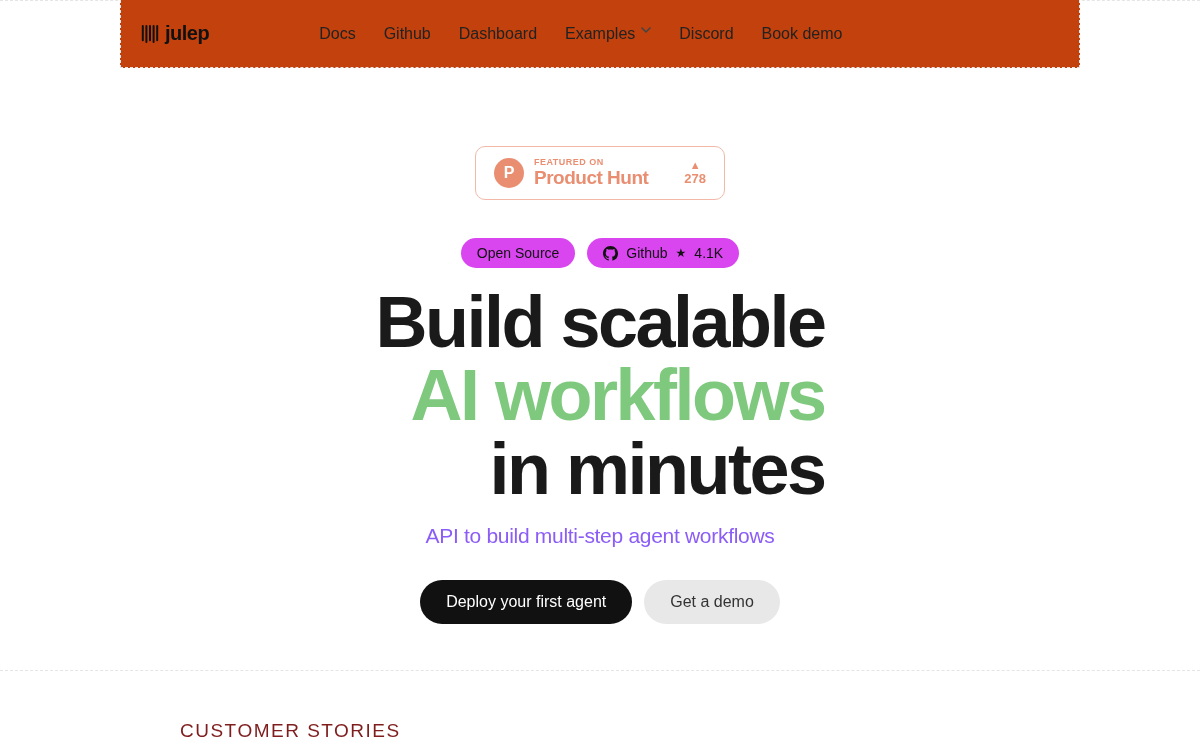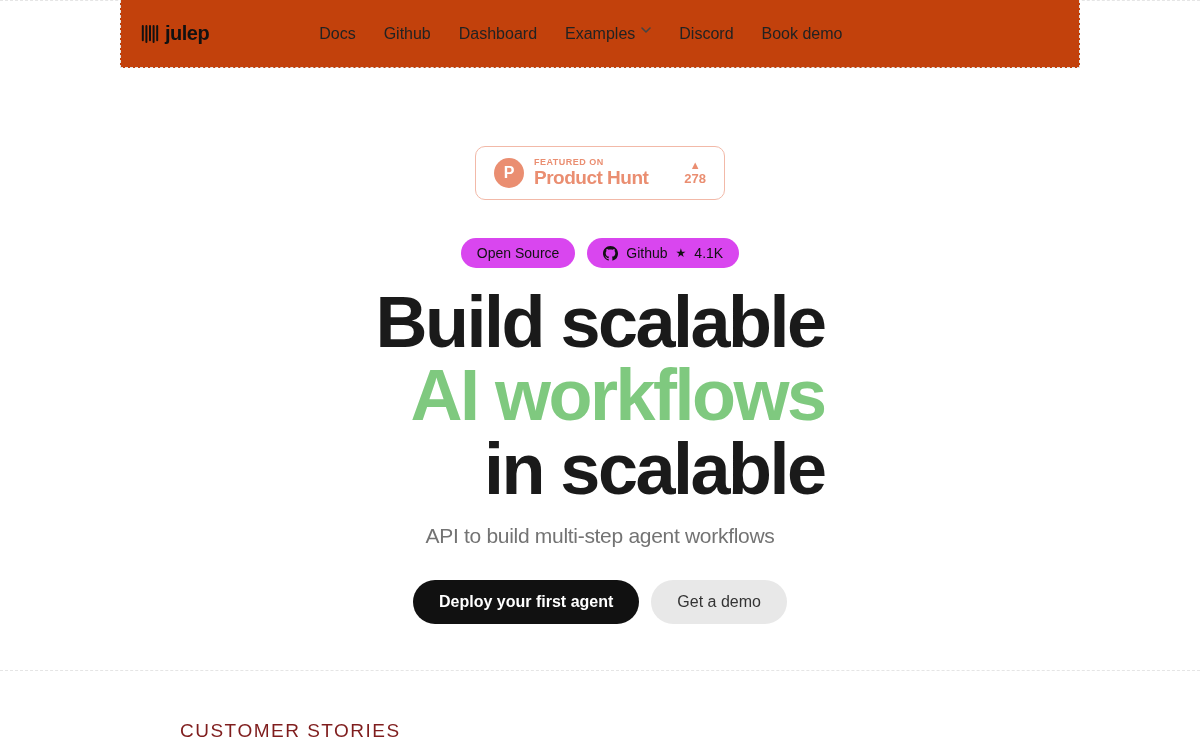--- a/index.html
+++ b/index.html
@@ -136,38 +136,37 @@
     letter-spacing: -2.5px;
     line-height: 1.02;
   }
   .headline .l1 { font-size: 72px; color: #1a1a1a; }
   .headline .l2 { font-size: 72px; color: #7fc97f; }
   .headline .l3 { font-size: 72px; color: #1a1a1a; }
 
   .subhead {
     margin-top: 18px;
     font-size: 21px;
-    color: #737373;
+    color: #8b5cf6;
     letter-spacing: -0.3px;
   }
 
   .cta-row {
     margin-top: 32px;
     display: flex;
     gap: 12px;
   }
   .cta-primary {
     background: #111;
     color: #fff;
     border: none;
     border-radius: 999px;
     padding: 13px 26px;
     font-size: 16px;
     cursor: pointer;
-    font-weight: bold;
   }
   .cta-secondary {
     background: #e8e8e8;
     color: #333;
     border: none;
     border-radius: 999px;
     padding: 13px 26px;
     font-size: 16px;
     cursor: pointer;
   }
@@ -250,21 +249,21 @@
       </svg>
       <span>Github</span>
       <span class="star">★</span>
       <span>4.1K</span>
     </div>
   </div>
 
   <div class="headline">
     <div class="l1">Build scalable</div>
     <div class="l2">AI workflows</div>
-    <div class="l3">in scalable</div>
+    <div class="l3">in minutes</div>
   </div>
 
   <div class="subhead">API to build multi-step agent workflows</div>
 
   <div class="cta-row">
     <button class="cta-primary">
       <span>Deploy your first agent</span>
     </button>
     <button class="cta-secondary">
       <span>Get a demo</span>

